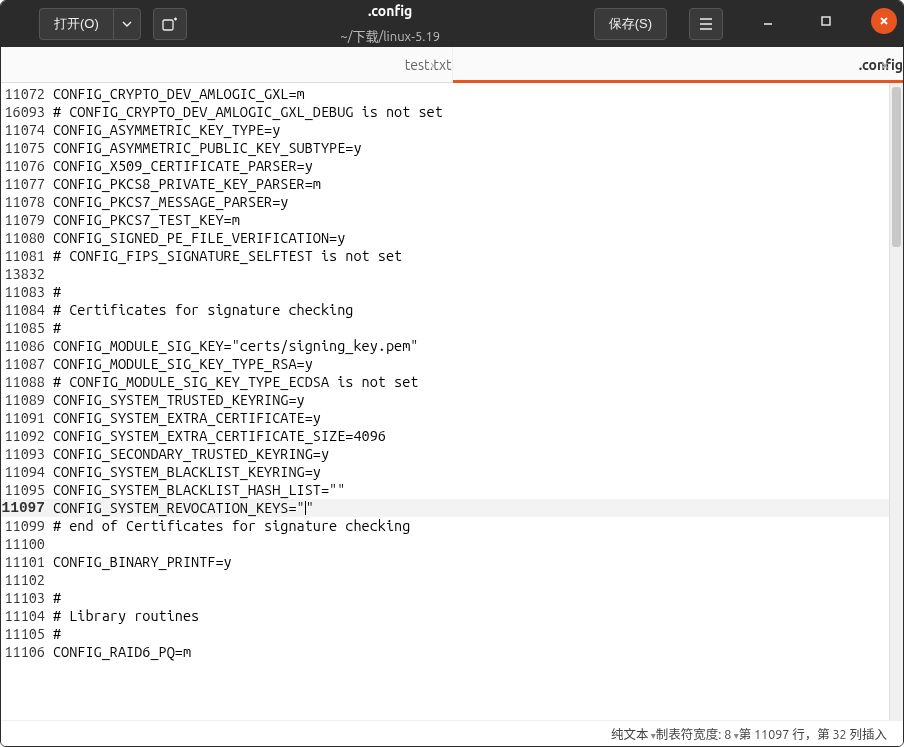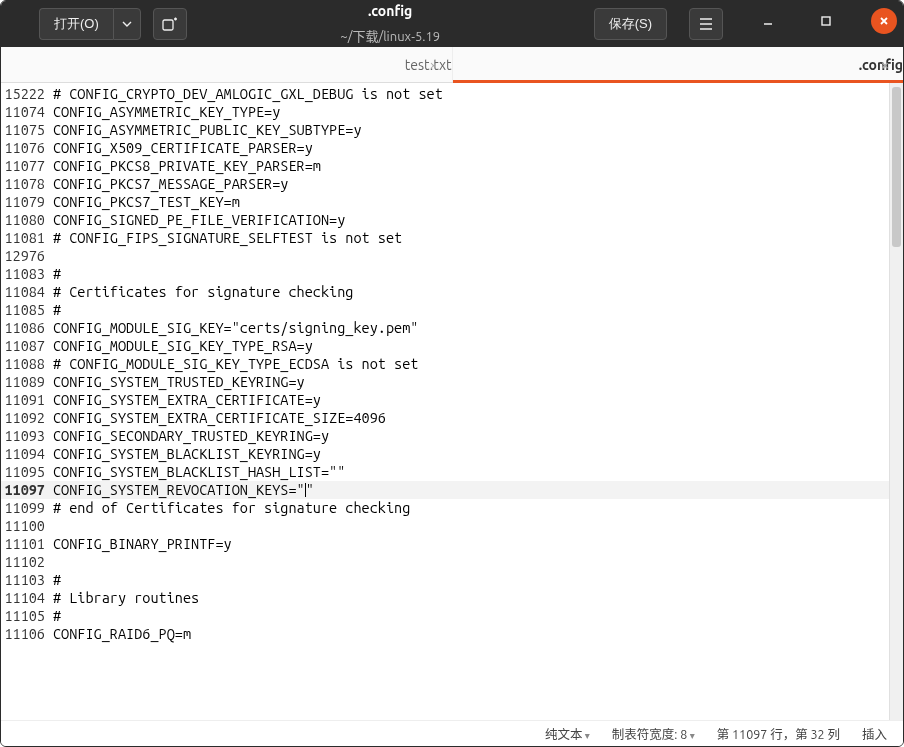--- a/index.html
+++ b/index.html
@@ -27,27 +27,27 @@
   .tab .close { position:absolute; right:14px; top:50%; transform:translateY(-50%); color:#aaa; font-size:14px; }
   .tab.active { color:#333; font-weight:600; }
   .tab.active::after { content:""; position:absolute; left:0; right:0; bottom:-1px; height:3px; background:#e95420; }
   .tab + .tab { border-left:1px solid #eee; }
   
   .editor-wrap { flex:1; display:flex; position:relative; overflow:hidden; }
   .editor { flex:1; overflow:auto; font-family: "Ubuntu Mono","DejaVu Sans Mono",monospace; font-size: 14.5px; line-height: 18px; padding-top: 2px; background:#fff; }
   .line { display:flex; white-space:pre; }
   .line.current { background:#f3f3f3; }
   .ln { width: 52px; text-align:right; padding-right:8px; color:#333; user-select:none; flex:none; }
-  .line.current .ln { font-weight:700; }
+  .line.current .ln { font-weight:700;font-family:Liberation Mono, monospace; }
   .tx { flex:1; color:#000; }
   .cursorbar { display:inline-block; width:0; border-left:1px solid #000; height:14px; vertical-align:-2px; }
   .scrollbar { width:14px; background:#f0f0f0; border-left:1px solid #e0e0e0; position:relative; }
   .sb-thumb { position:absolute; left:2px; right:2px; top:4px; height:160px; background:#c8c8c8; border-radius:3px; }
   
-  .statusbar { height:26px; background:#fff; border-top:1px solid #eee; display:flex; align-items:center; justify-content:flex-end; font-size:12.5px; color:#444; gap:22px; padding:0 16px; }
+  .statusbar { height:26px; background:#fff; border-top:1px solid #eee; display:flex; align-items:center; justify-content:flex-end; font-size:12.5px; color:#444; padding:0 16px; }
   .statusbar .dd::after { content:" ▾"; color:#888; font-size:10px; }
   .arrow svg, .newtab svg, .menu svg { display:block; }
 </style>
 </head>
 <body>
 
 <div class="window">
 
   <div class="titlebar">
     <div class="tb-left">
@@ -111,30 +111,31 @@
     <div class="tab active">
       <span>.config</span>
       <span class="close">
         <span>×</span>
       </span>
     </div>
   </div>
 
   <div class="editor-wrap">
     <div class="editor" id="editor">
-        <div class="line"><span class="ln">15222</span><span class="tx"># CONFIG_CRYPTO_DEV_AMLOGIC_GXL_DEBUG is not set</span></div>
+        <div class="line"><span class="ln">11072</span><span class="tx">CONFIG_CRYPTO_DEV_AMLOGIC_GXL=m</span></div>
+        <div class="line"><span class="ln">16093</span><span class="tx"># CONFIG_CRYPTO_DEV_AMLOGIC_GXL_DEBUG is not set</span></div>
         <div class="line"><span class="ln">11074</span><span class="tx">CONFIG_ASYMMETRIC_KEY_TYPE=y</span></div>
         <div class="line"><span class="ln">11075</span><span class="tx">CONFIG_ASYMMETRIC_PUBLIC_KEY_SUBTYPE=y</span></div>
         <div class="line"><span class="ln">11076</span><span class="tx">CONFIG_X509_CERTIFICATE_PARSER=y</span></div>
         <div class="line"><span class="ln">11077</span><span class="tx">CONFIG_PKCS8_PRIVATE_KEY_PARSER=m</span></div>
         <div class="line"><span class="ln">11078</span><span class="tx">CONFIG_PKCS7_MESSAGE_PARSER=y</span></div>
         <div class="line"><span class="ln">11079</span><span class="tx">CONFIG_PKCS7_TEST_KEY=m</span></div>
         <div class="line"><span class="ln">11080</span><span class="tx">CONFIG_SIGNED_PE_FILE_VERIFICATION=y</span></div>
         <div class="line"><span class="ln">11081</span><span class="tx"># CONFIG_FIPS_SIGNATURE_SELFTEST is not set</span></div>
-        <div class="line"><span class="ln">12976</span><span class="tx"></span></div>
+        <div class="line"><span class="ln">13832</span><span class="tx"></span></div>
         <div class="line"><span class="ln">11083</span><span class="tx">#</span></div>
         <div class="line"><span class="ln">11084</span><span class="tx"># Certificates for signature checking</span></div>
         <div class="line"><span class="ln">11085</span><span class="tx">#</span></div>
         <div class="line"><span class="ln">11086</span><span class="tx">CONFIG_MODULE_SIG_KEY="certs/signing_key.pem"</span></div>
         <div class="line"><span class="ln">11087</span><span class="tx">CONFIG_MODULE_SIG_KEY_TYPE_RSA=y</span></div>
         <div class="line"><span class="ln">11088</span><span class="tx"># CONFIG_MODULE_SIG_KEY_TYPE_ECDSA is not set</span></div>
         <div class="line"><span class="ln">11089</span><span class="tx">CONFIG_SYSTEM_TRUSTED_KEYRING=y</span></div>
         <div class="line"><span class="ln">11091</span><span class="tx">CONFIG_SYSTEM_EXTRA_CERTIFICATE=y</span></div>
         <div class="line"><span class="ln">11092</span><span class="tx">CONFIG_SYSTEM_EXTRA_CERTIFICATE_SIZE=4096</span></div>
         <div class="line"><span class="ln">11093</span><span class="tx">CONFIG_SECONDARY_TRUSTED_KEYRING=y</span></div>

